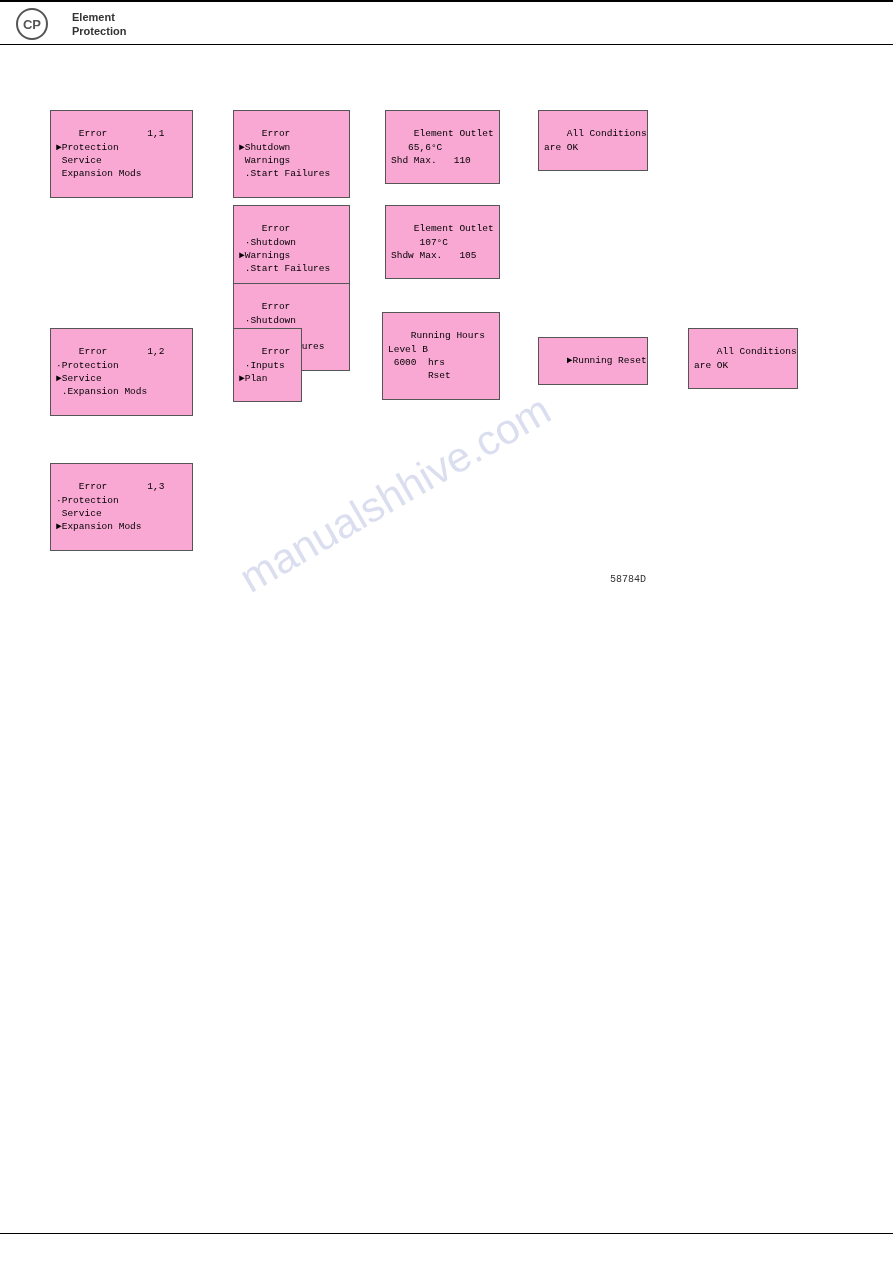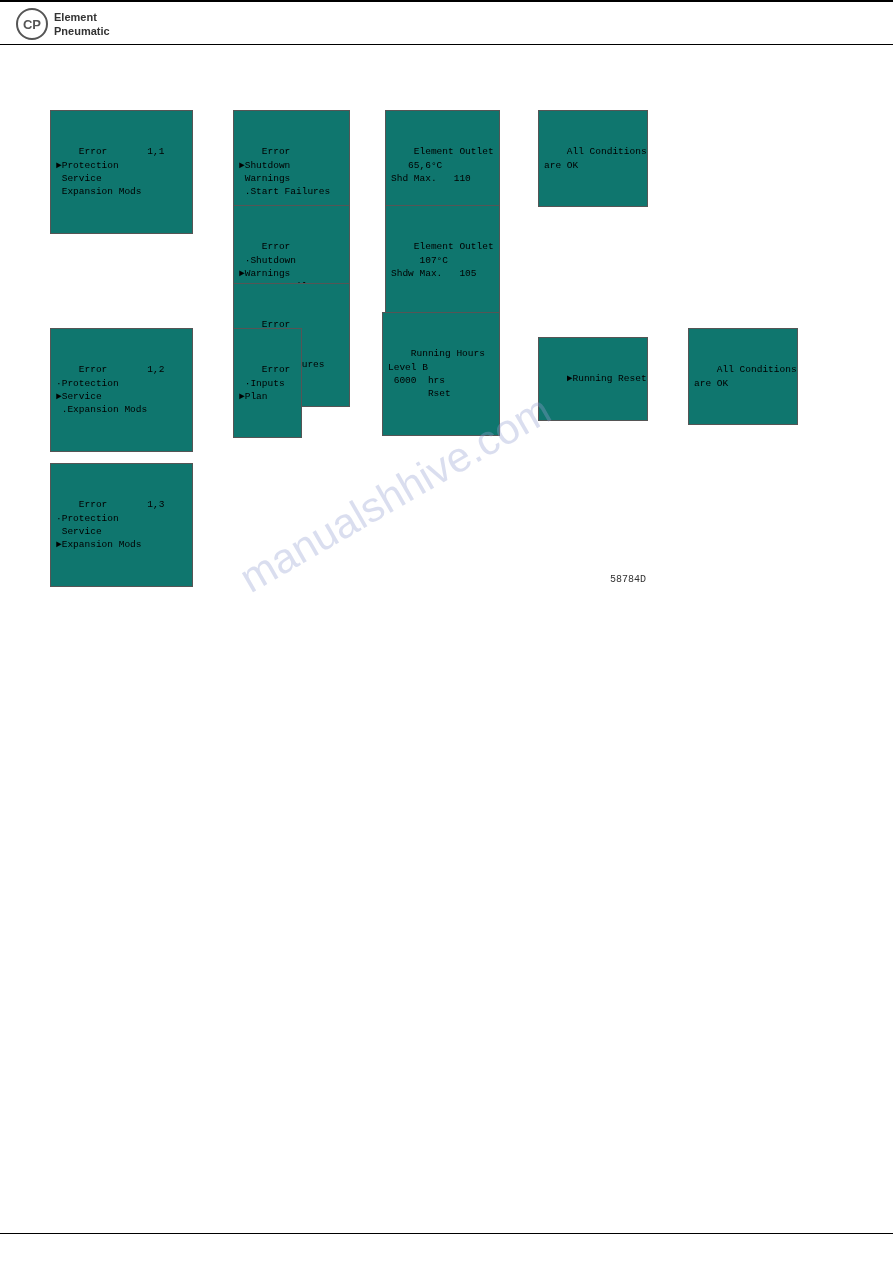--- a/index.html
+++ b/index.html
@@ -24,21 +24,21 @@
       height: 32px;
       border: 2px solid #555;
       border-radius: 50%;
       display: flex;
       align-items: center;
       justify-content: center;
       font-size: 13px;
       font-weight: bold;
       color: #555;
       font-family: sans-serif;
-      margin-right: 6px;
+      margin-right: 24px;
       flex-shrink: 0;
     }
     .logo-text {
       font-family: sans-serif;
       font-size: 11px;
       font-weight: bold;
       color: #333;
       line-height: 1.3;
     }
     .header-top-line {
@@ -65,22 +65,22 @@
       position: absolute;
       top: 90px;
       left: 40px;
       width: 820px;
     }
 
     
     .box {
       position: absolute;
       border: 1px solid #555;
-      background: #0f766e;
-      padding: 21px 5px;
+      background: #f9a8d4;
+      padding: 3px 5px;
       font-family: 'Courier New', Courier, monospace;
       font-size: 9.5px;
       line-height: 1.4;
       white-space: pre;
     }
 
     
     .watermark {
       position: absolute;
       top: 380px;
@@ -114,21 +114,21 @@
   </style>
 </head>
 <body>
 
 <div class="header-top-line"></div>
 
 <div class="header">
   <div class="logo-circle">CP</div>
   <div class="logo-text">
     <span>Element</span><br>
-    <span>Pneumatic</span>
+    <span>Protection</span>
   </div>
 </div>
 
 <div class="diagram-area">
   <svg class="arrows-svg" viewBox="0 0 820 600">
     <defs>
       <marker id="arrowhead" markerWidth="6" markerHeight="6" refX="5" refY="3" orient="auto">
         <polygon points="0 0, 6 3, 0 6" fill="#444"></polygon>
       </marker>
     </defs>

